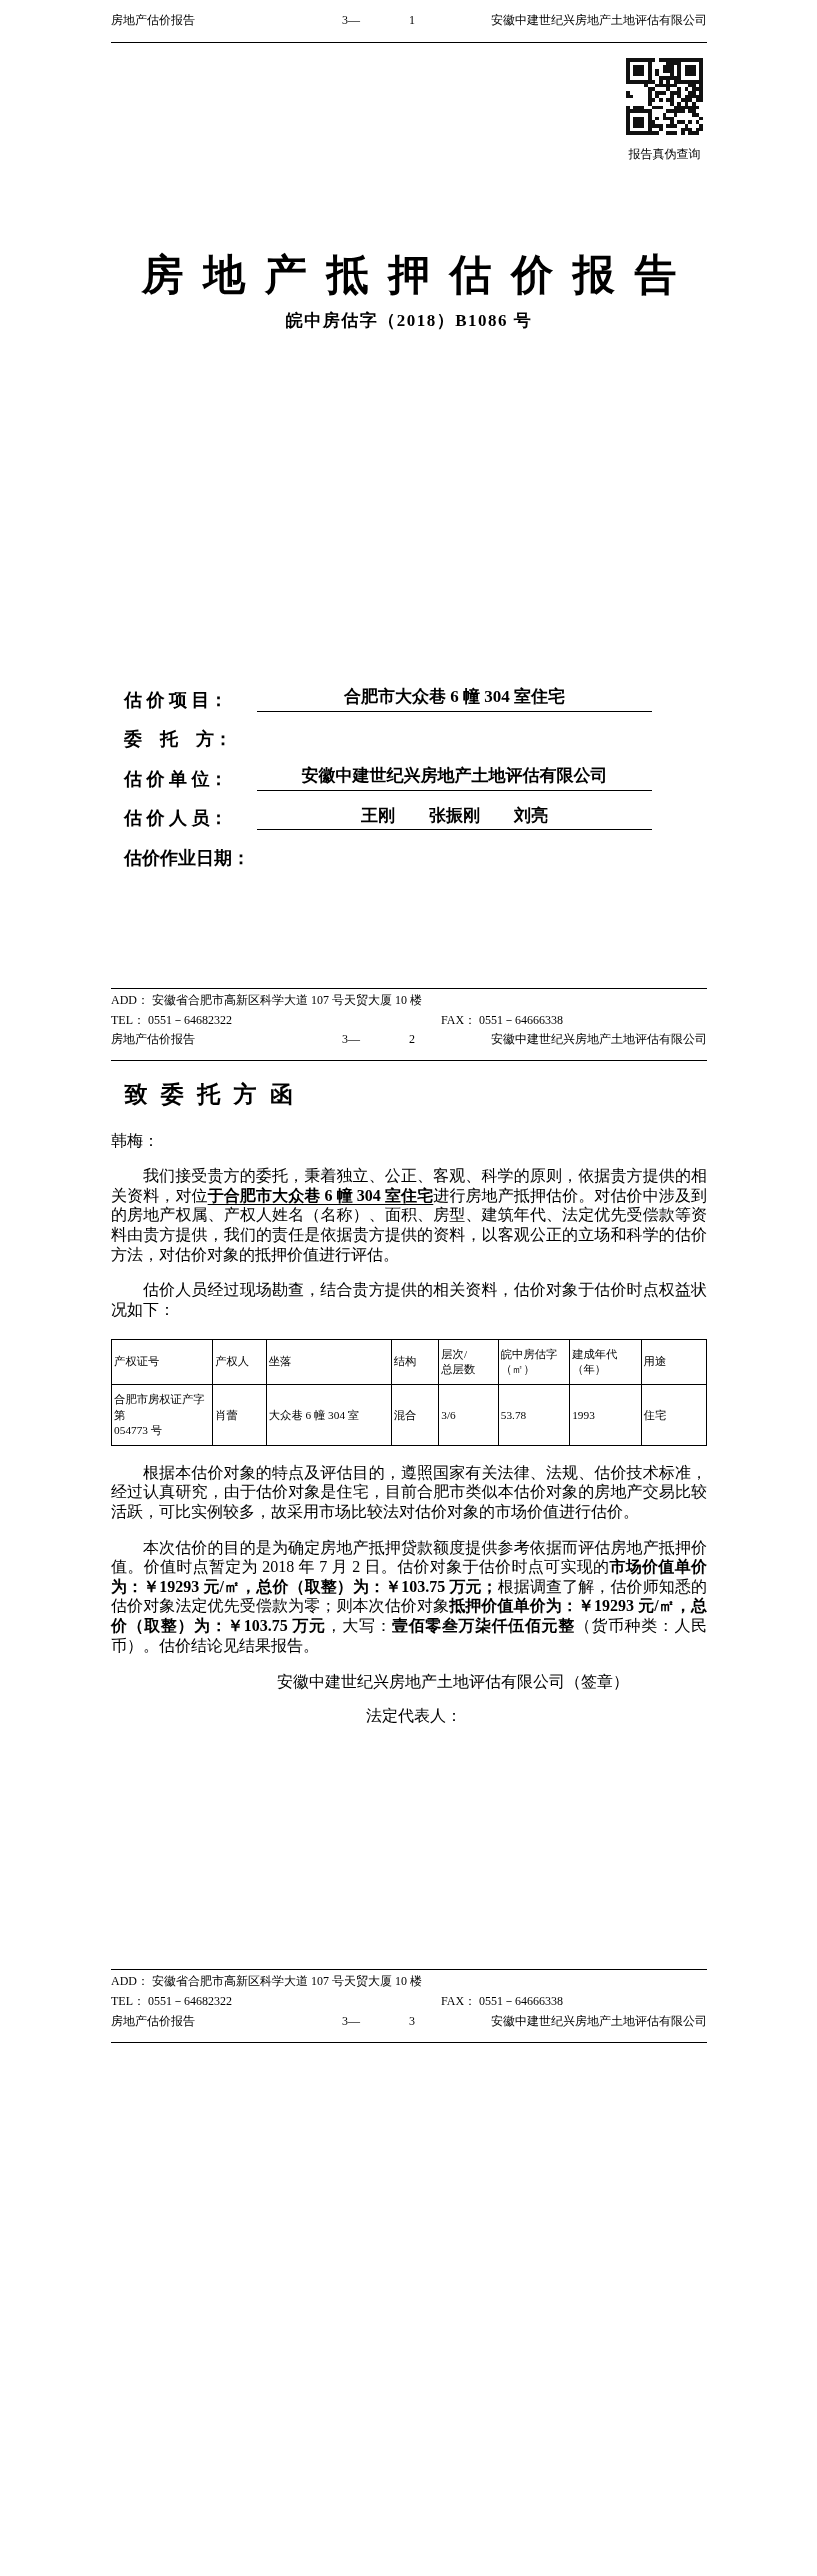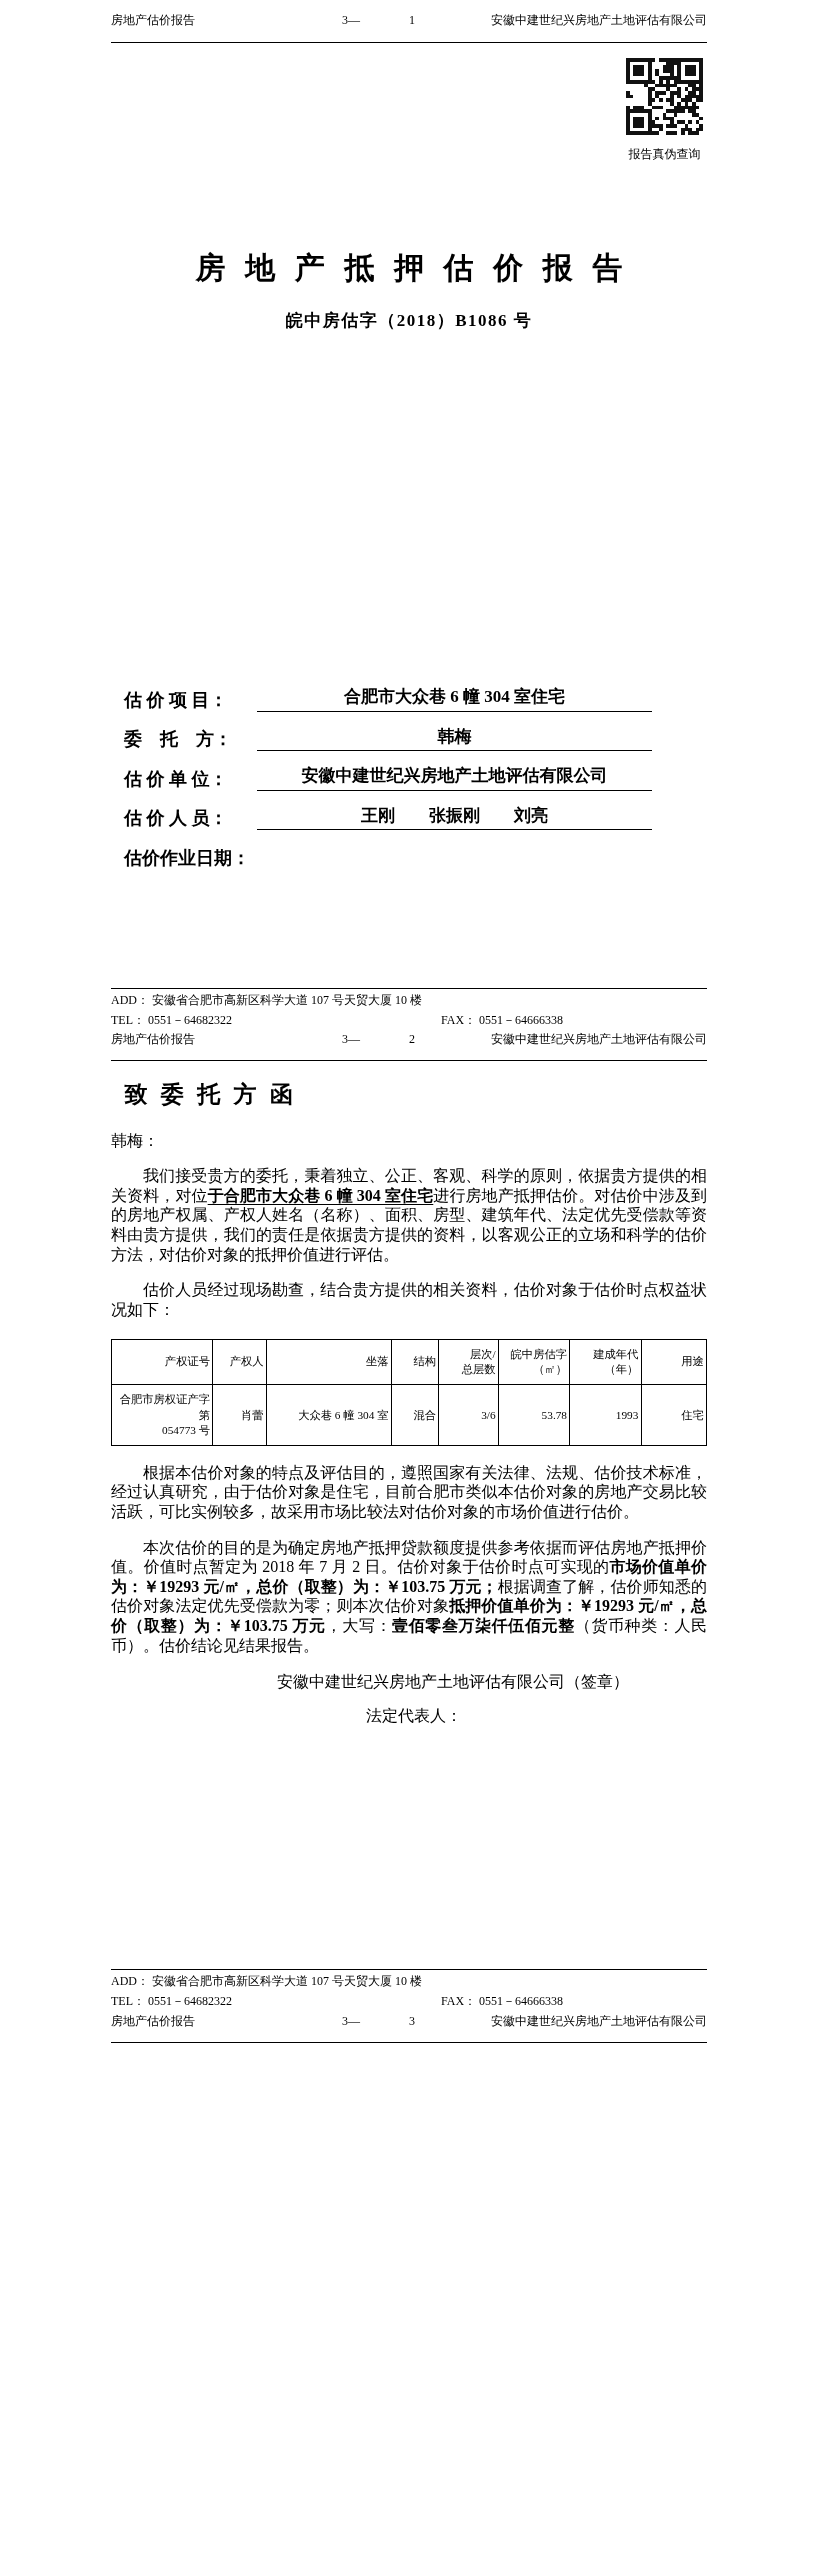--- a/index.html
+++ b/index.html
@@ -30,21 +30,21 @@
   
   .qr-block { position:absolute; left:626px; top:58px; width:77px; }
   .qr { width:77px; height:77px; display:grid;
         grid-template-columns:repeat(21,1fr); grid-template-rows:repeat(21,1fr); }
   .qr .on { background:#111; }
   .qr-caption { margin-top:11.3px; font-size:12px; text-align:center; white-space:nowrap; }
 
   
   .title {
     position:absolute; top:223px; left:111px; width:596px;
-    text-align:center; font-size:30px; font-weight:bold;
+    text-align:center; font-size:42px; font-weight:bold;
     letter-spacing:19.6px; text-indent:19.6px; white-space:nowrap; line-height:49px;
   }
   .doc-no {
     position:absolute; top:309px; left:111px; width:596px;
     text-align:center; font-size:17px; font-weight:bold; letter-spacing:1.5px;
   }
   .form { position:absolute; top:685px; left:124px; width:583px; }
   .form-row { display:flex; align-items:flex-end; height:27px; margin-bottom:12.4px; }
   .fl { width:133px; font-size:18px; font-weight:bold; white-space:nowrap; }
   .fv { width:395px; border-bottom:1.5px solid #000; text-align:center;
@@ -57,21 +57,21 @@
   }
   .letter-title {
     text-align:left; font-size:23px; font-weight:bold;
     letter-spacing:13.4px; text-indent:13.4px; line-height:28px; margin-bottom:21.6px;
   }
   .para { text-indent:2em; }
   .b { font-weight:bold; }
   .u { text-decoration:underline; text-underline-offset:3.1px; }
 
   .vtable { width:100%; border-collapse:collapse; margin-top:19.6px; margin-bottom:16.5px;
-            font-size:11.3px; text-align:right; }
+            font-size:11.3px; text-align:left; }
   .vtable th, .vtable td {
     border:1px solid #000; white-space:pre-line; font-weight:normal;
     padding:6.7px 2.1px; vertical-align:middle; line-height:15.5px; text-indent:0;
   }
 
   .sig { position:absolute; top:1672px; left:277px; font-size:16px; line-height:19.6px; }
   .sig-legal { margin-top:14.4px; margin-left:89px; }
 </style>
 </head>
 <body>
@@ -537,21 +537,20 @@
   <h1 class="title">房地产抵押估价报告</h1>
   <div class="doc-no">皖中房估字（2018）B1086 号</div>
 
   <div class="form">
     <div class="form-row">
       <span class="fl">估 价 项 目：</span>
       <span class="fv">合肥市大众巷 6 幢 304 室住宅</span>
     </div>
     <div class="form-row">
       <span class="fl">委　托　方：</span>
-      <span class="fv">韩梅</span>
     </div>
     <div class="form-row">
       <span class="fl">估 价 单 位：</span>
       <span class="fv">安徽中建世纪兴房地产土地评估有限公司</span>
     </div>
     <div class="form-row">
       <span class="fl">估 价 人 员：</span>
       <span class="fv">王刚　　张振刚　　刘亮</span>
     </div>
     <div class="form-row">

